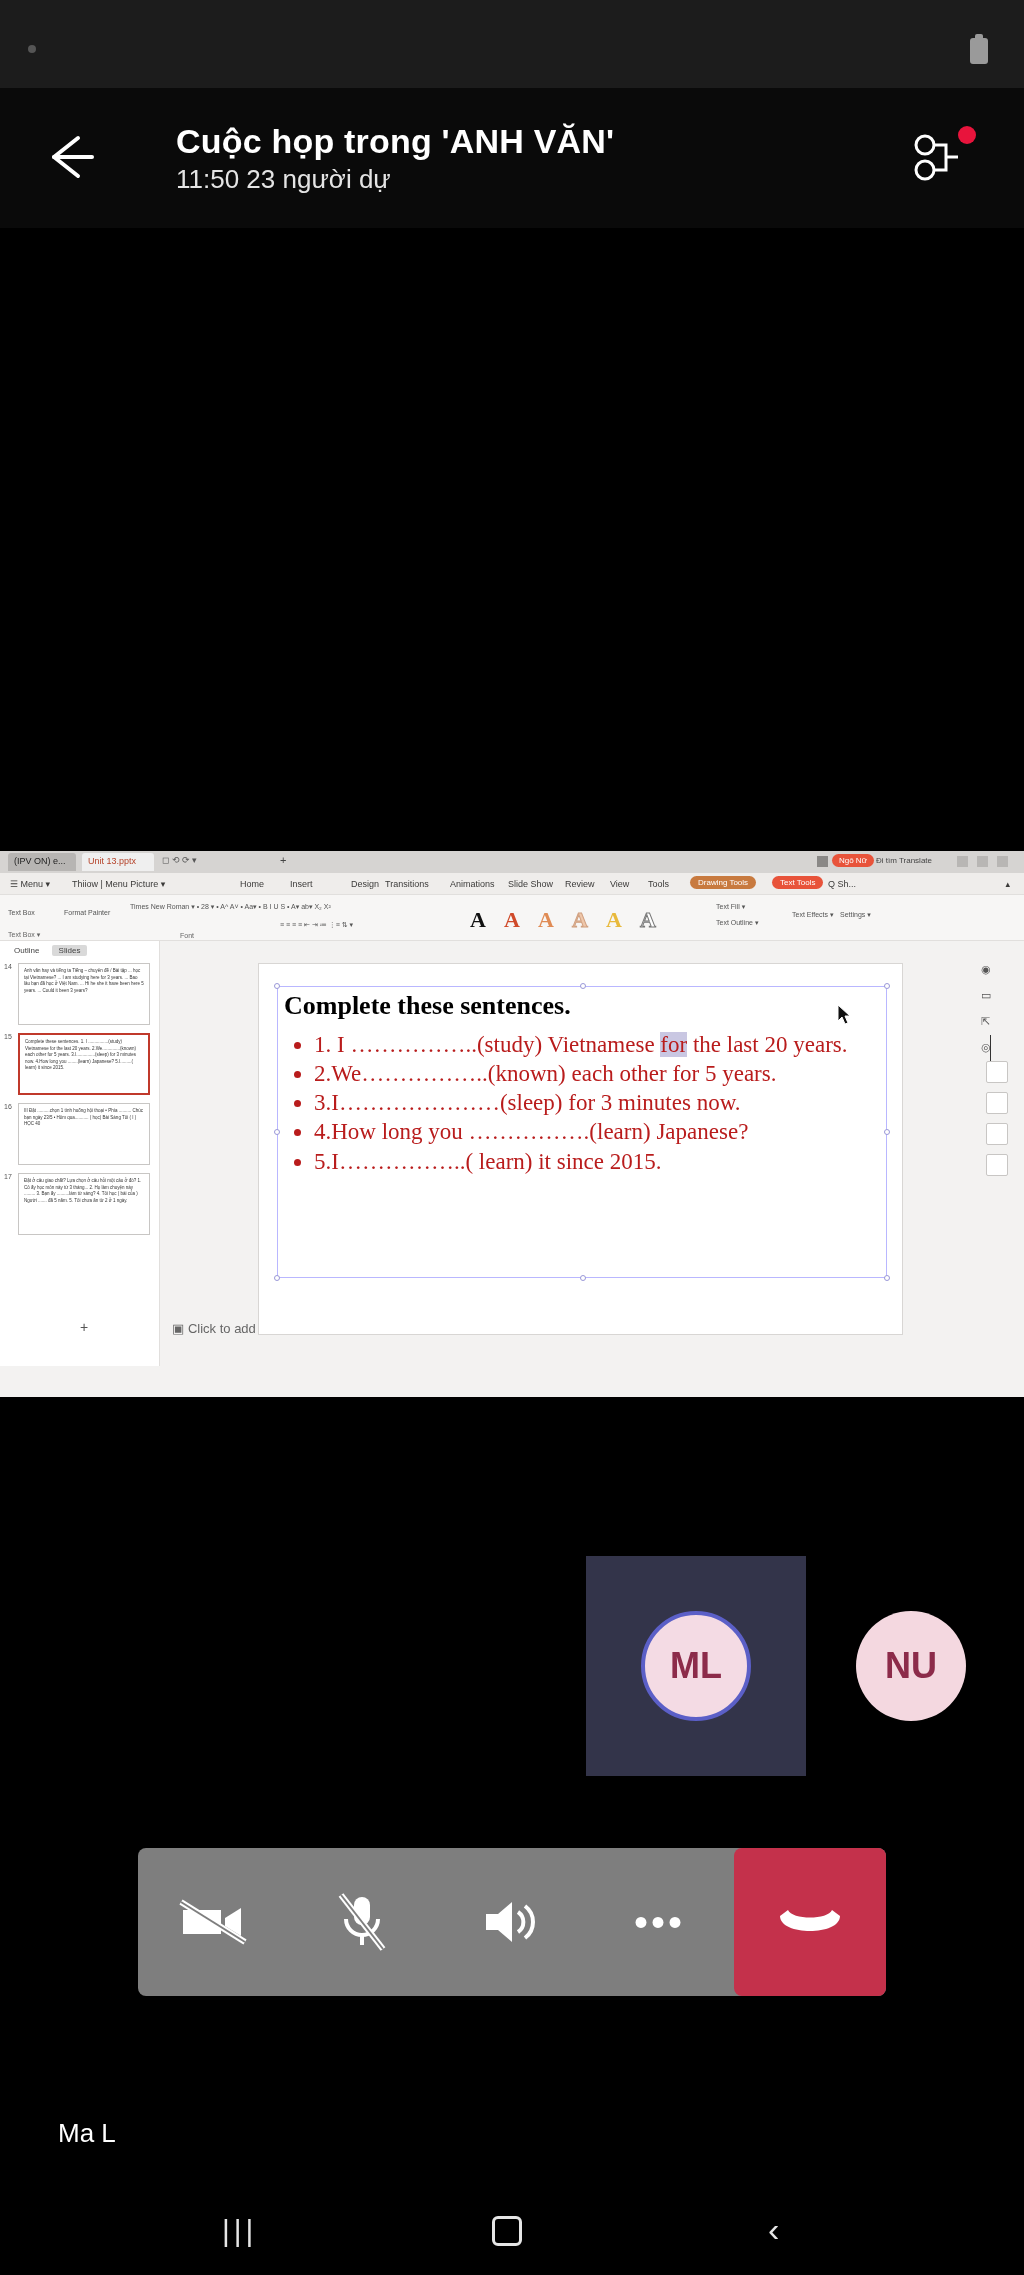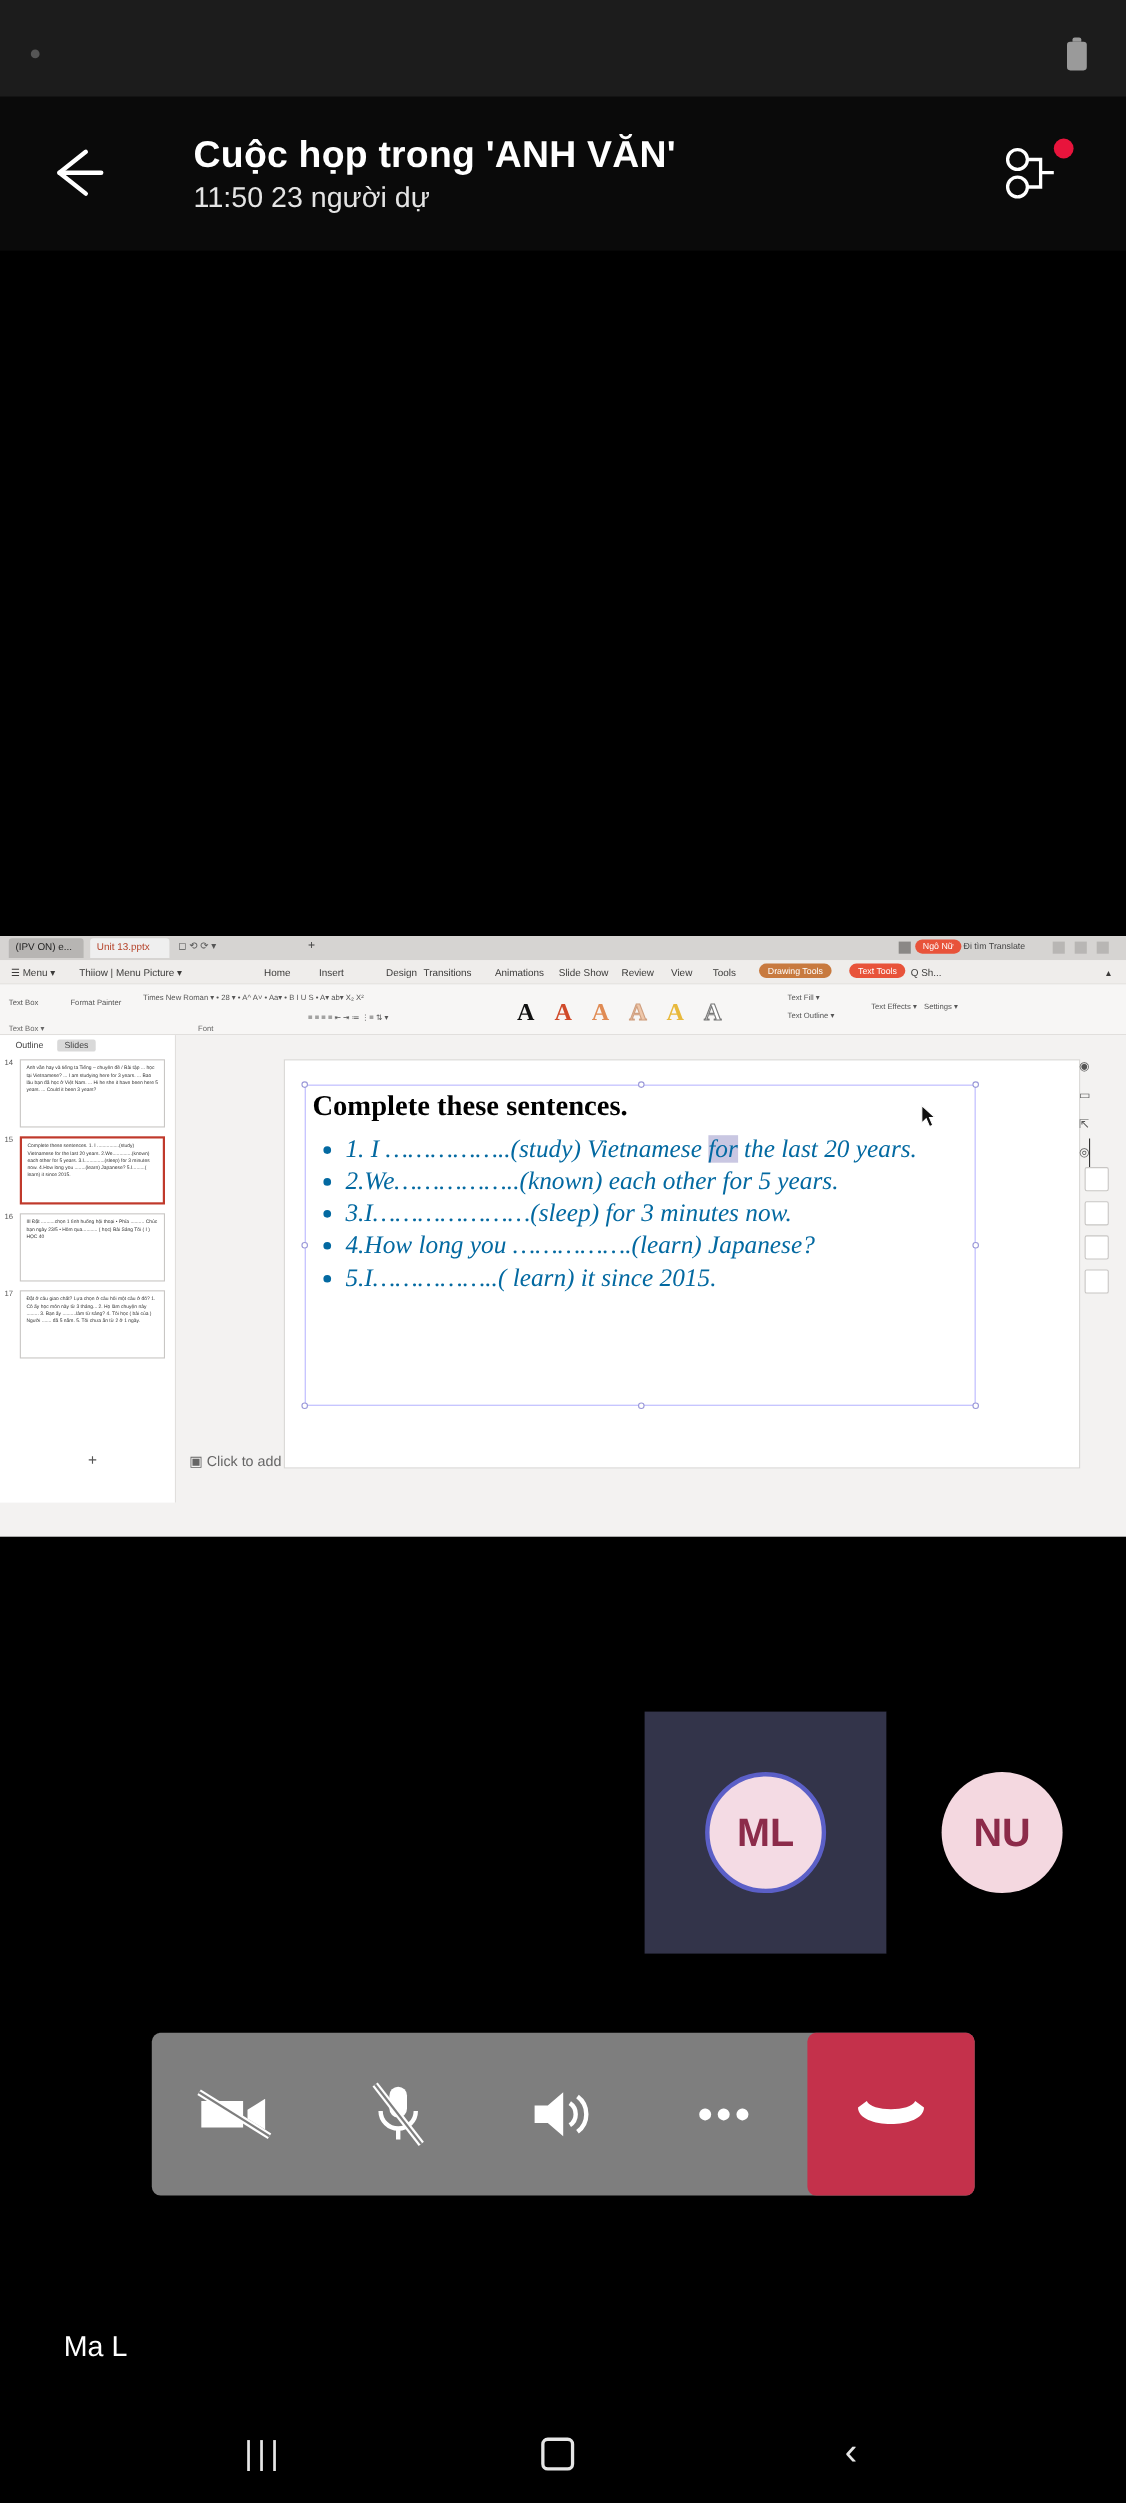--- a/index.html
+++ b/index.html
@@ -158,41 +158,40 @@
     line-height: 1.45;
   }
   .thumb.active { border: 2px solid #c0392b; }
   .thumb-num { position: absolute; left: 4px; font-size: 7px; color: #555; }
   .addslide { position: absolute; left: 80px; top: 378px; font-size: 14px; color: #555; }
   .notes-bar {
     position: absolute; left: 172px; top: 380px; font-size: 13px; color: #666;
   }
   .slide-canvas {
     position: absolute; top: 22px; left: 258px;
-    width: 724px; height: 372px;
+    width: 645px; height: 372px;
     background: #fff; border: 1px solid #d8d6d4;
   }
   .txtbox {
     position: absolute; left: 18px; top: 22px; width: 610px; height: 292px;
     border: 1px solid #b9b7ff; outline: none;
   }
   .handle {
     position: absolute; width: 6px; height: 6px; border: 1px solid #9a98d8;
     background: #fff; border-radius: 50%;
   }
   .slide-title {
     position: absolute; left: 6px; top: 4px;
     font-family: "Liberation Serif", serif; font-weight: bold;
     font-size: 26px; color: #000;
   }
   .bullet-list {
     position: absolute; left: 20px; top: 44px; width: 580px;
-    font-family: "Liberation Serif", serif; font-size: 23px; color: #0369a1;
+    font-family: "Liberation Serif", serif; font-size: 23px; color: #b91c1c;
     line-height: 1.18;
-    font-style: italic;
   }
   .bullet-list li { list-style: disc; margin-left: 16px; margin-bottom: 2px; }
   .hl { background: #c9c7e2; }
   .cursor-caret {
     position: absolute; left: 712px; top: 48px; width: 1px; height: 26px; background: #333;
   }
   .mouse-ptr { position: absolute; left: 578px; top: 40px; }
   .right-rail {
     position: absolute; top: 22px; right: 16px; width: 30px;
   }

